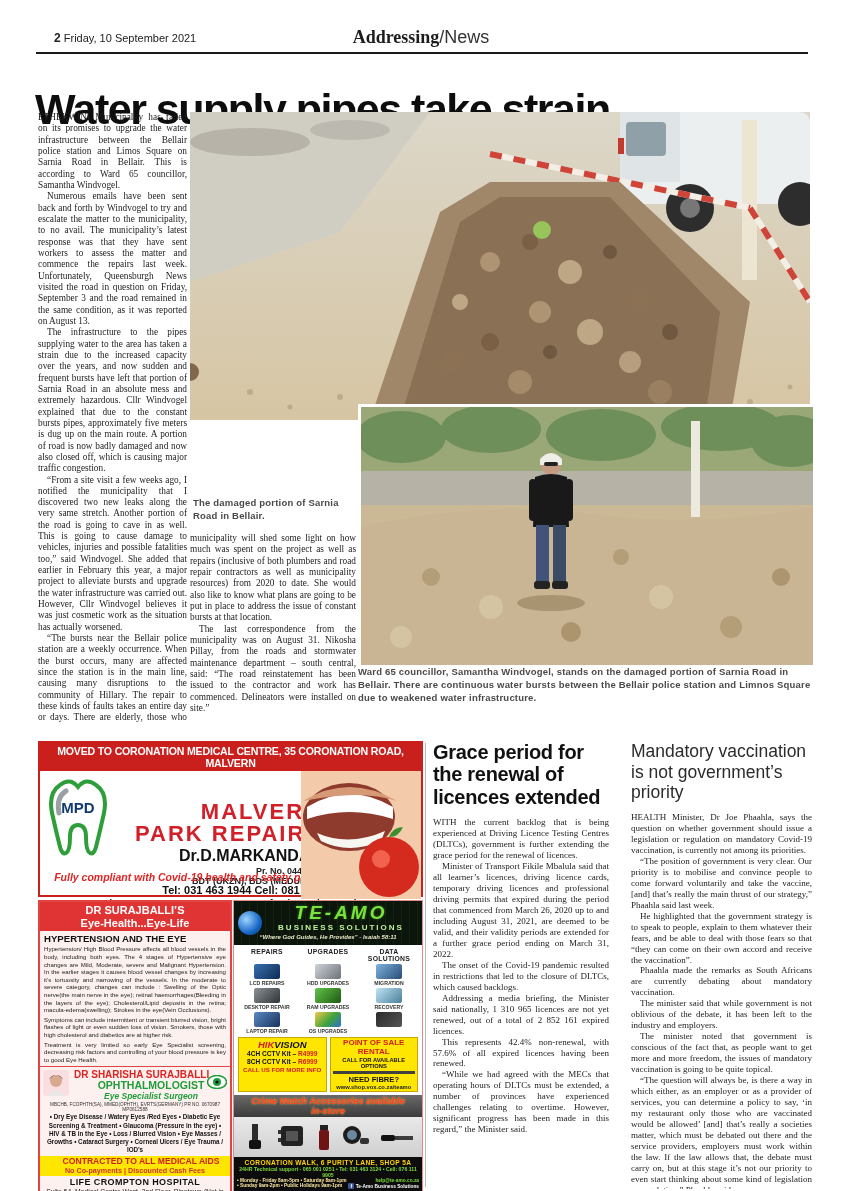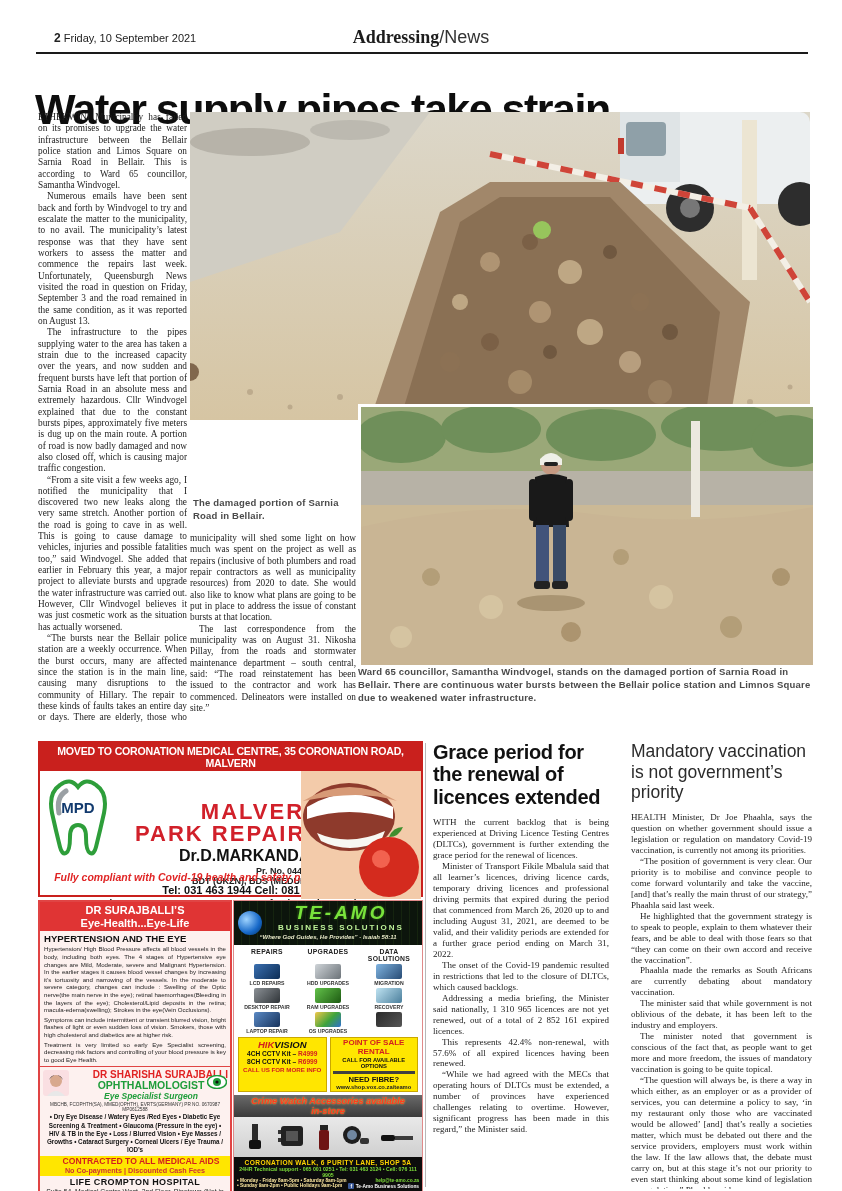--- a/index.html
+++ b/index.html
@@ -68,21 +68,21 @@
 
   
   .eye{left:38px;top:900px;width:190px;height:290px;border:2px solid #e04444;background:#fdf1ef;
        font-family:"Liberation Sans",sans-serif;color:#222;}
   .eye .ehead{background:#e03434;color:#fff;text-align:center;font-weight:700;
               font-size:11px;line-height:1.15;padding:2px 0;}
   .eye .etitle{font-weight:700;font-size:9.6px;padding:2px 4px 0 4px;color:#111;}
   .eye .etext{font-size:6.1px;line-height:1.25;text-align:justify;padding:1px 4px;color:#222;}
   .eye .docrow{position:relative;border-top:1px solid #e04444;margin-top:2px;padding:2px 2px 0 2px;height:32px;}
   .eye .docphoto{position:absolute;left:3px;top:3px;width:26px;height:26px;}
-  .eye .docname{margin-left:32px;color:#e02222;font-weight:700;font-size:10px;text-align:right;}
+  .eye .docname{margin-left:32px;color:#e02222;font-weight:700;font-size:10px;text-align:left;}
   .eye .doctitle{margin-left:32px;color:#1f9d3a;font-weight:700;font-size:10.5px;text-align:center;line-height:1;}
   .eye .docsub{margin-left:32px;color:#1f9d3a;font-weight:700;font-size:8.5px;text-align:center;font-style:italic;}
   .eye .eyeicon{position:absolute;right:3px;top:8px;width:20px;height:14px;}
   .eye .creds{font-size:4.7px;text-align:center;color:#333;padding:1px 2px;}
   .eye .services{font-weight:700;font-size:6.3px;line-height:1.3;text-align:center;padding:0 3px;color:#111;}
   .eye .aids{background:#ffe600;text-align:center;margin-top:2px;padding:1px 0;}
   .eye .aids .a1{color:#d31f1f;font-weight:700;font-size:8.6px;line-height:1.1;padding-left:12px;}
   .eye .aids .a2{color:#c33;font-size:7.2px;font-weight:700;line-height:1.1;}
   .eye .hosp{text-align:center;margin-top:2px;}
   .eye .hname{font-weight:700;font-size:9px;letter-spacing:.4px;color:#111;line-height:1.1;}

